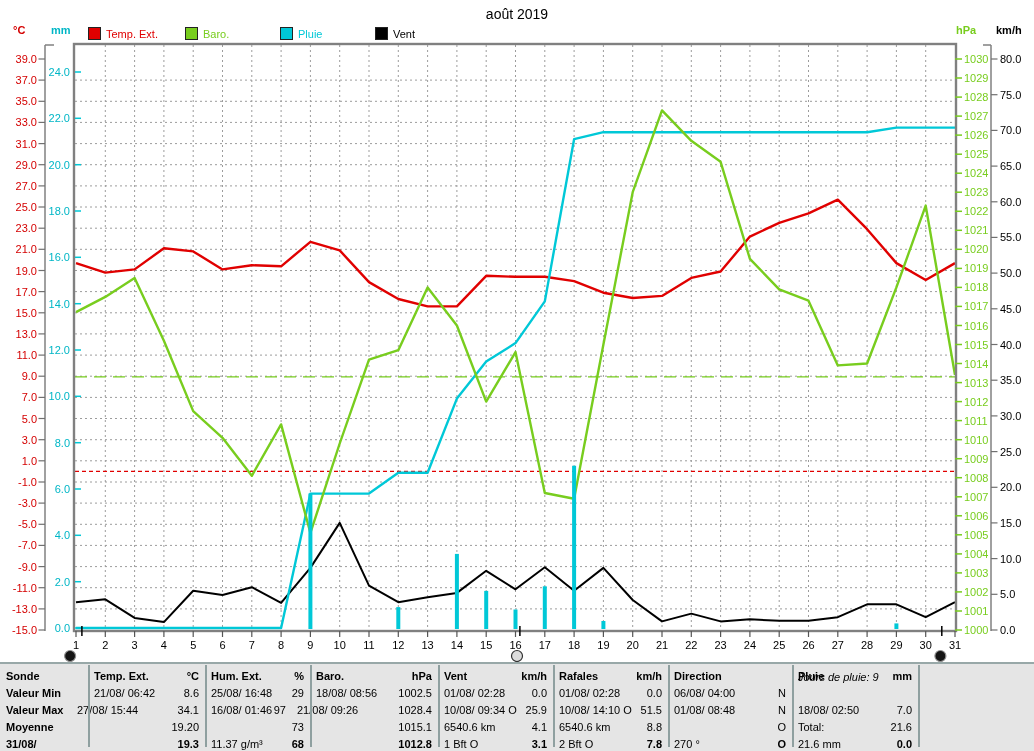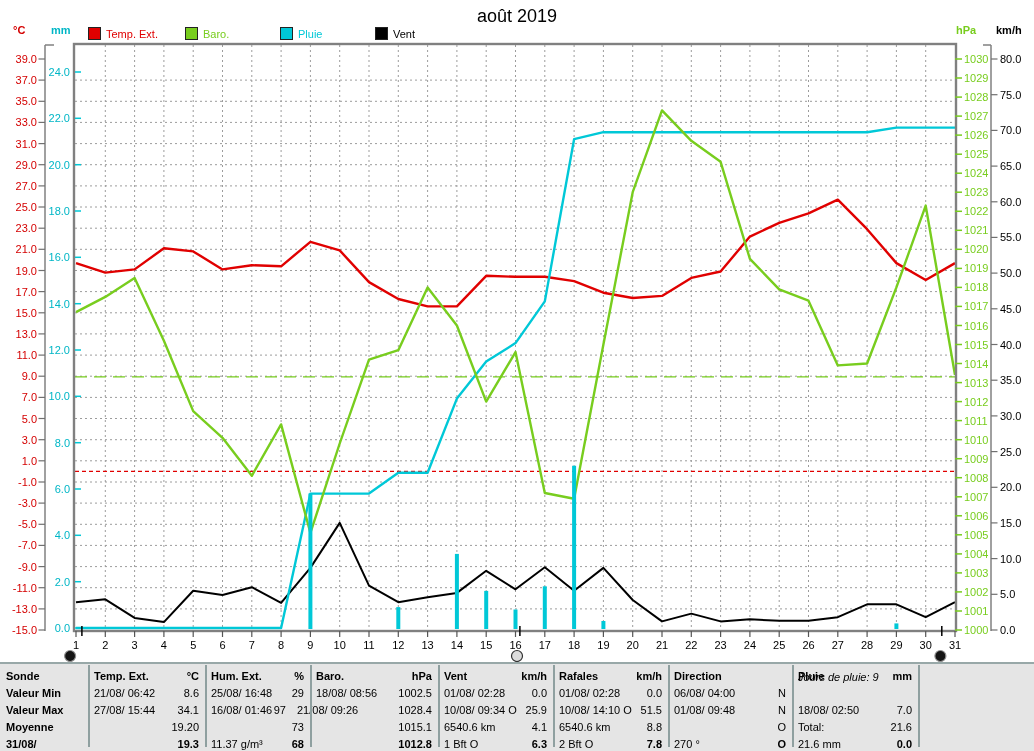--- a/index.html
+++ b/index.html
@@ -1,19 +1,19 @@
 <!DOCTYPE html>
 <html><head>
 <meta charset="utf-8">
 <style>
   html,body{margin:0;padding:0;background:#ffffff;}
   #screen{position:relative;width:1034px;height:751px;overflow:hidden;background:#ffffff;
           font-family:"Liberation Sans",sans-serif;}
   #title{position:absolute;top:6px;left:0;width:1034px;text-align:center;
-         font-size:18px;color:#000;}
+         font-size:14px;color:#000;}
   .unit-label{position:absolute;top:24px;font-size:11px;font-weight:bold;white-space:nowrap;}
   #legend{position:absolute;top:27px;left:0;height:16px;width:1034px;}
   .legend-item{position:absolute;top:0;display:flex;align-items:center;font-size:11px;}
   .legend-swatch{width:11px;height:11px;border:1px solid #222;display:inline-block;margin-right:5px;}
   #chart-svg{position:absolute;top:0;left:0;}
   #chart-svg text{font-family:"Liberation Sans",sans-serif;}
   #stats-table{position:absolute;top:662px;left:0;width:1034px;height:107px;
                background:#e5e5e5;border-top:2px solid #98a8a8;box-sizing:border-box;
                font-size:11px;color:#000;}
   .tcell{position:absolute;white-space:nowrap;line-height:16px;}
@@ -390,21 +390,21 @@
   <div id="stats-table">
       <div class="tcell" style="top: 4px; left: 6px; font-weight: bold;">Sonde</div>
       <div class="tcell" style="top: 21px; left: 6px; font-weight: bold;">Valeur Min</div>
       <div class="tcell" style="top: 38px; left: 6px; font-weight: bold;">Valeur Max</div>
       <div class="tcell" style="top: 55px; left: 6px; font-weight: bold;">Moyenne</div>
       <div class="tcell" style="top: 72px; left: 6px; font-weight: bold;">31/08/</div>
       <div class="tcell" style="top: 4px; left: 94px; font-weight: bold;">Temp. Ext.</div>
       <div class="tcell" style="top: 4px; right: 835px; font-weight: bold;">°C</div>
       <div class="tcell" style="top: 21px; left: 94px;">21/08/ 06:42</div>
       <div class="tcell" style="top: 21px; right: 835px;">8.6</div>
-      <div class="tcell" style="top: 38px; left: 94px;">27/08/ 15:44</div>
+      <div class="tcell" style="top: 38px; left: 77px;">27/08/ 15:44</div>
       <div class="tcell" style="top: 38px; right: 835px; margin-left: 7px;">34.1</div>
       <div class="tcell" style="top: 55px; right: 835px;">19.20</div>
       <div class="tcell" style="top: 72px; right: 835px; font-weight: bold;">19.3</div>
       <div class="tcell" style="top: 4px; left: 211px; font-weight: bold;">Hum. Ext.</div>
       <div class="tcell" style="top: 4px; right: 730px; font-weight: bold;">%</div>
       <div class="tcell" style="top: 21px; left: 211px;">25/08/ 16:48</div>
       <div class="tcell" style="top: 21px; right: 730px;">29</div>
       <div class="tcell" style="top: 38px; left: 211px;">16/08/ 01:46</div>
       <div class="tcell" style="top: 38px; right: 748px;">97</div>
       <div class="tcell" style="top: 55px; right: 730px;">73</div>
@@ -420,35 +420,35 @@
       <div class="tcell" style="top: 72px; right: 602px; font-weight: bold;">1012.8</div>
       <div class="tcell" style="top: 4px; left: 444px; font-weight: bold;">Vent</div>
       <div class="tcell" style="top: 4px; right: 487px; font-weight: bold;">km/h</div>
       <div class="tcell" style="top: 21px; left: 444px;">01/08/ 02:28</div>
       <div class="tcell" style="top: 21px; right: 487px;">0.0</div>
       <div class="tcell" style="top: 38px; left: 444px;">10/08/ 09:34 O</div>
       <div class="tcell" style="top: 38px; right: 487px;">25.9</div>
       <div class="tcell" style="top: 55px; left: 444px;">6540.6 km</div>
       <div class="tcell" style="top: 55px; right: 487px;">4.1</div>
       <div class="tcell" style="top: 72px; left: 444px;">1 Bft O</div>
-      <div class="tcell" style="top: 72px; right: 487px; font-weight: bold;">6.3</div>
+      <div class="tcell" style="top: 72px; right: 487px; font-weight: bold;">3.1</div>
       <div class="tcell" style="top: 4px; left: 559px; font-weight: bold;">Rafales</div>
       <div class="tcell" style="top: 4px; right: 372px; font-weight: bold;">km/h</div>
       <div class="tcell" style="top: 21px; left: 559px;">01/08/ 02:28</div>
       <div class="tcell" style="top: 21px; right: 372px;">0.0</div>
       <div class="tcell" style="top: 38px; left: 559px;">10/08/ 14:10 O</div>
       <div class="tcell" style="top: 38px; right: 372px;">51.5</div>
       <div class="tcell" style="top: 55px; left: 559px;">6540.6 km</div>
       <div class="tcell" style="top: 55px; right: 372px;">8.8</div>
       <div class="tcell" style="top: 72px; left: 559px;">2 Bft O</div>
       <div class="tcell" style="top: 72px; right: 372px; font-weight: bold;">7.8</div>
       <div class="tcell" style="top: 4px; left: 674px; font-weight: bold;">Direction</div>
       <div class="tcell" style="top: 21px; left: 674px;">06/08/ 04:00</div>
       <div class="tcell" style="top: 21px; right: 248px;">N</div>
-      <div class="tcell" style="top: 38px; left: 674px;">01/08/ 09:48</div>
+      <div class="tcell" style="top: 38px; left: 674px;">01/08/ 08:48</div>
       <div class="tcell" style="top: 38px; right: 248px;">N</div>
       <div class="tcell" style="top: 55px; right: 248px;">O</div>
       <div class="tcell" style="top: 72px; left: 674px;">270 °</div>
       <div class="tcell" style="top: 72px; right: 248px; font-weight: bold;">O</div>
       <div class="tcell" style="top: 4px; left: 798px; font-weight: bold;">Pluie</div>
       <div class="tcell" style="top: 4px; right: 122px; font-weight: bold;">mm</div>
       <div class="tcell" style="top: 5px; left: 798px; font-style: italic;">Jours de pluie: 9</div>
       <div class="tcell" style="top: 38px; left: 798px;">18/08/ 02:50</div>
       <div class="tcell" style="top: 38px; right: 122px;">7.0</div>
       <div class="tcell" style="top: 55px; left: 798px;">Total:</div>

